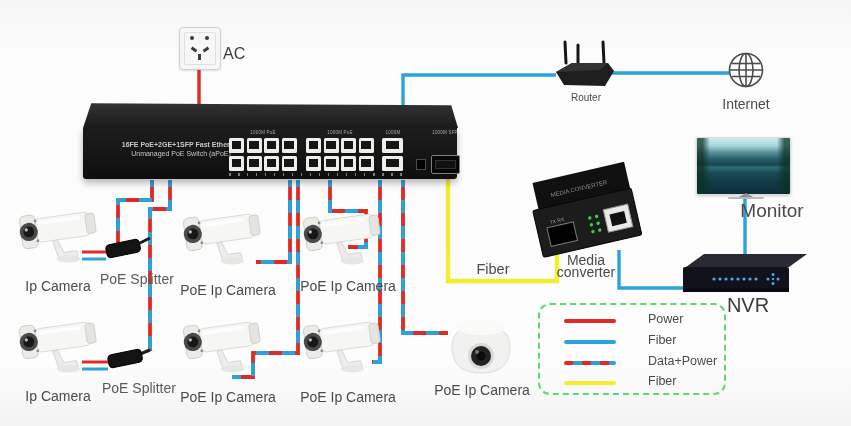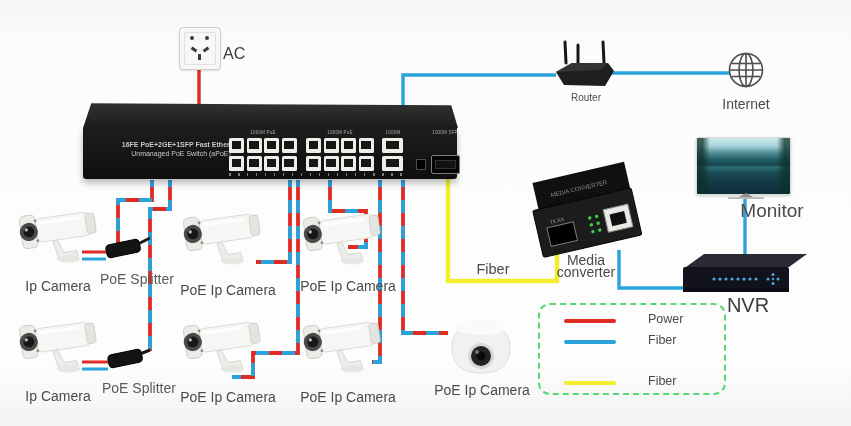--- a/index.html
+++ b/index.html
@@ -271,20 +271,24 @@
 
   <div class="abs legend">
     <div class="lrow lr0">
       <div class="lsw sw-power"></div>
       <div class="llab">Power</div>
     </div>
     <div class="lrow lr1">
       <div class="lsw sw-data"></div>
       <div class="llab">Fiber</div>
     </div>
+    <div class="lrow lr2">
+      <div class="lsw sw-dp"></div>
+      <div class="llab">Data+Power</div>
+    </div>
     <div class="lrow lr3">
       <div class="lsw sw-fiber"></div>
       <div class="llab">Fiber</div>
     </div>
   </div>
 
   <div class="lbl ac-lbl" style="left:223px;top:45px;">AC</div>
   <div class="lbl" style="left:554px;top:92px;width:64px;font-size:10px;">Router</div>
   <div class="lbl" style="left:721px;top:96px;width:50px;">Internet</div>
   <div class="lbl mon-lbl" style="left:740px;top:200px;width:64px;">Monitor</div>

